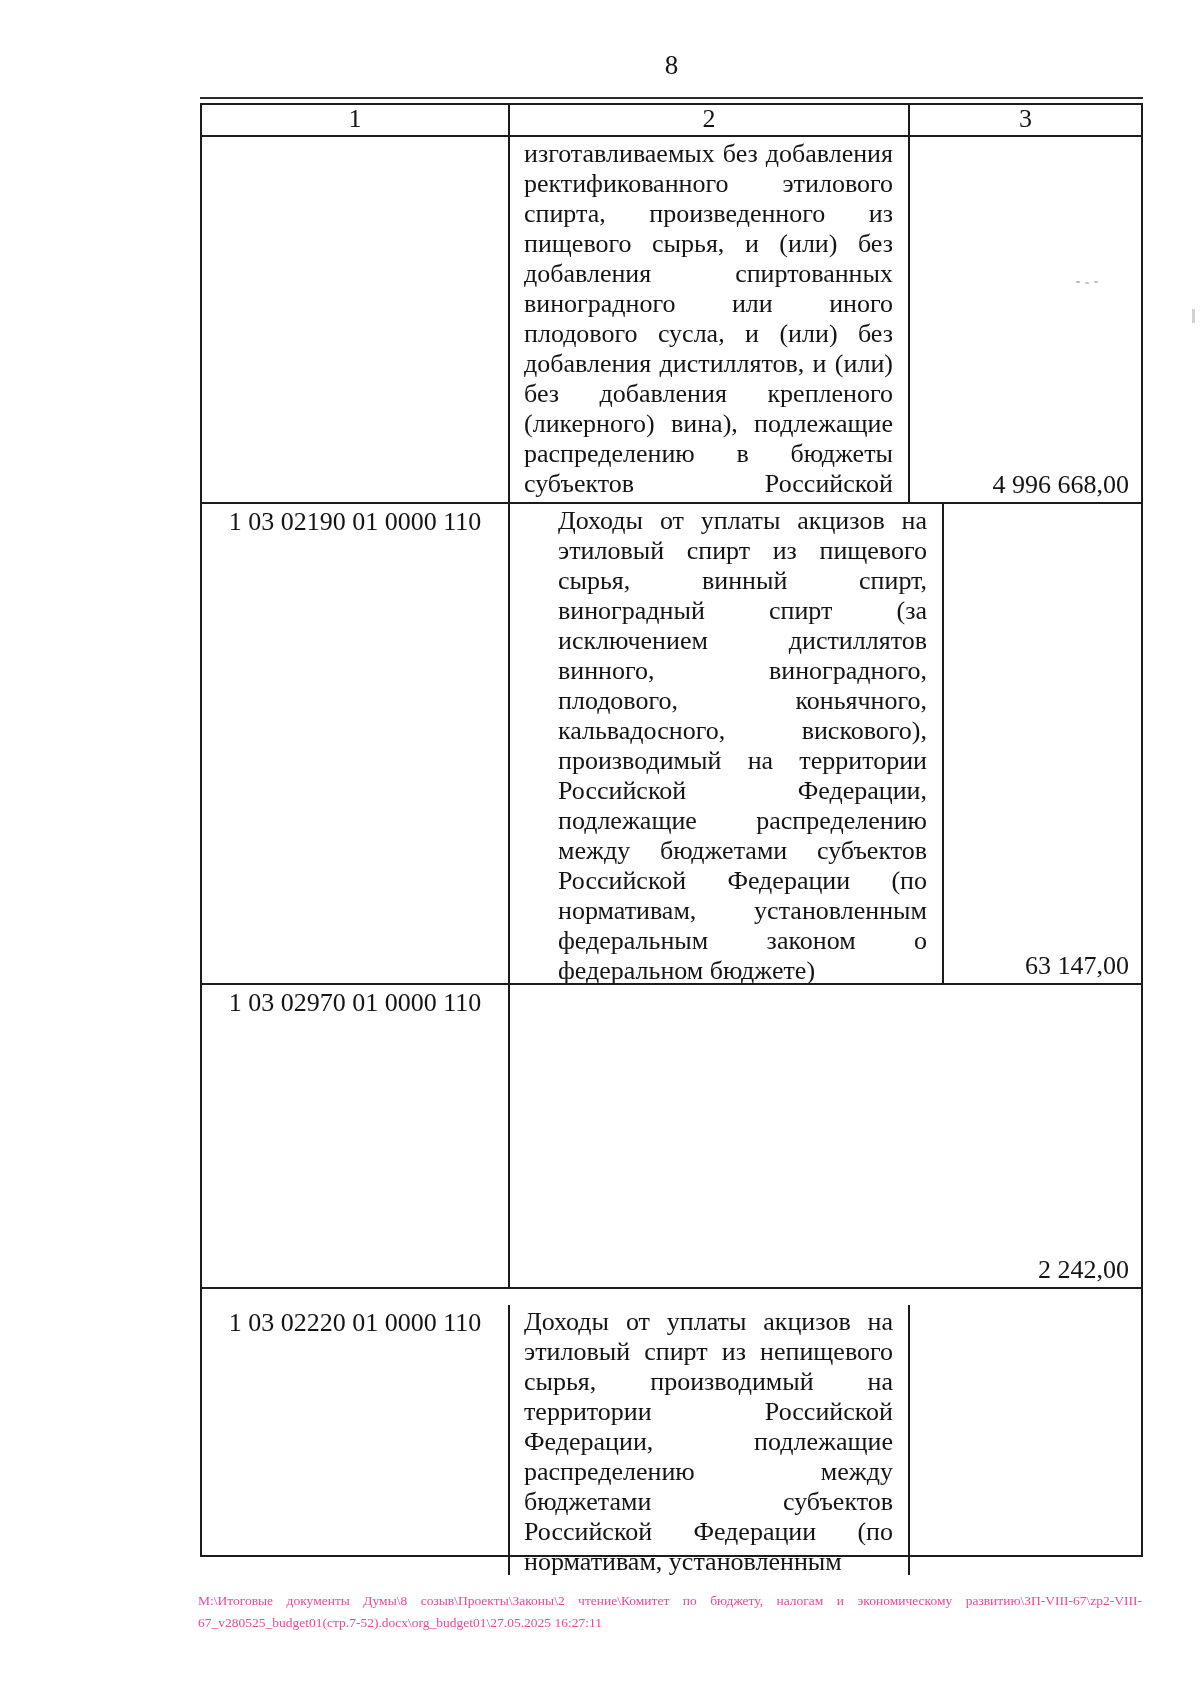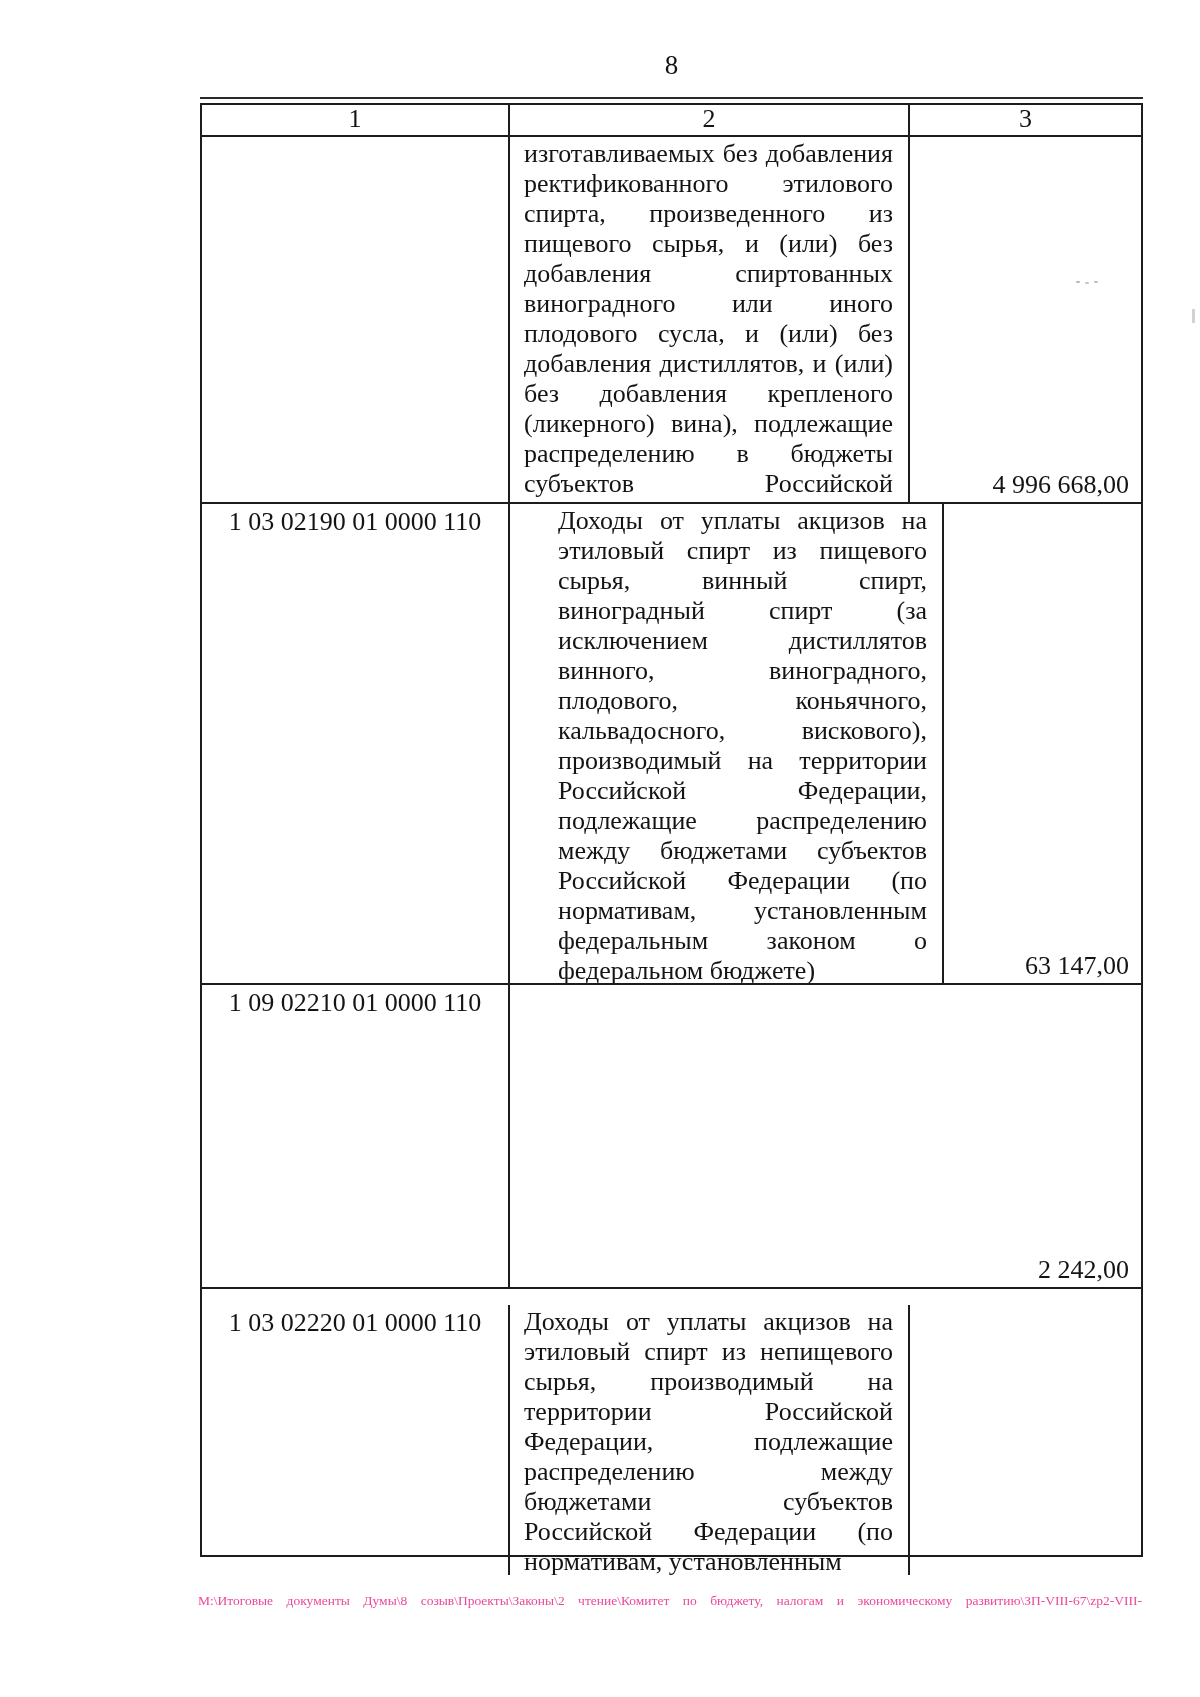--- a/index.html
+++ b/index.html
@@ -147,32 +147,33 @@
       <div class="cell c3 amount-cell">4 996 668,00</div>
     </div>
 
     <div class="t-row row-1">
       <div class="cell c1 code-cell">1 03 02190 01 0000 110</div>
       <div class="cell c2 desc-cell">Доходы от уплаты акцизов на этиловый спирт из пищевого сырья, винный спирт, виноградный спирт (за исключением дистиллятов винного, виноградного, плодового, коньячного, кальвадосного, вискового), производимый на территории Российской Федерации, подлежащие распределению между бюджетами субъектов Российской Федерации (по нормативам, установленным федеральным законом о федеральном бюджете)</div>
       <div class="cell c3 amount-cell">63 147,00</div>
     </div>
 
     <div class="t-row row-2">
-      <div class="cell c1 code-cell">1 09 02210 01 0000 110</div>
+      <div class="cell c1 code-cell">1 03 02970 01 0000 110</div>
       <div class="cell c3 amount-cell">2 242,00</div>
     </div>
 
     <div class="t-row row-3">
       <div class="cell c1 code-cell">1 03 02220 01 0000 110</div>
       <div class="cell c2 desc-cell">Доходы от уплаты акцизов на этиловый спирт из непищевого сырья, производимый на территории Российской Федерации, подлежащие распределению между бюджетами субъектов Российской Федерации (по нормативам, установленным</div>
       <div class="cell c3 amount-cell"></div>
     </div>
 
   </div>
 
   <div class="doc-footer">
     <div class="f-line1">М:\Итоговые документы Думы\8 созыв\Проекты\Законы\2 чтение\Комитет по бюджету, налогам и экономическому развитию\ЗП-VIII-67\zp2-VIII-</div>
+    <div class="f-line2">67_v280525_budget01(стр.7-52).docx\org_budget01\27.05.2025 16:27:11</div>
   </div>
 
   <div class="scan-artifact-dots"></div>
   <div class="scan-artifact-speck"></div>
 
 </div>
 
 </body></html>

